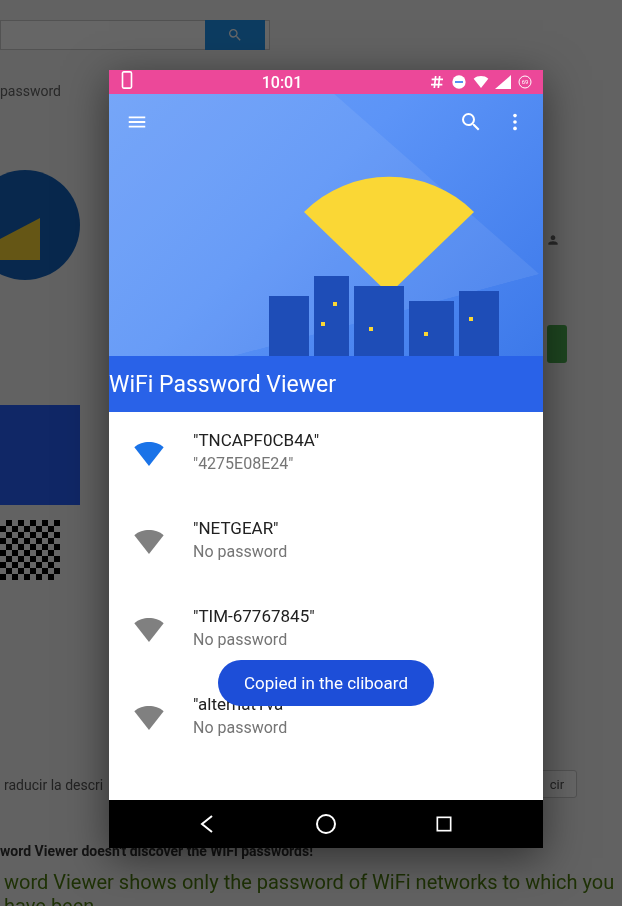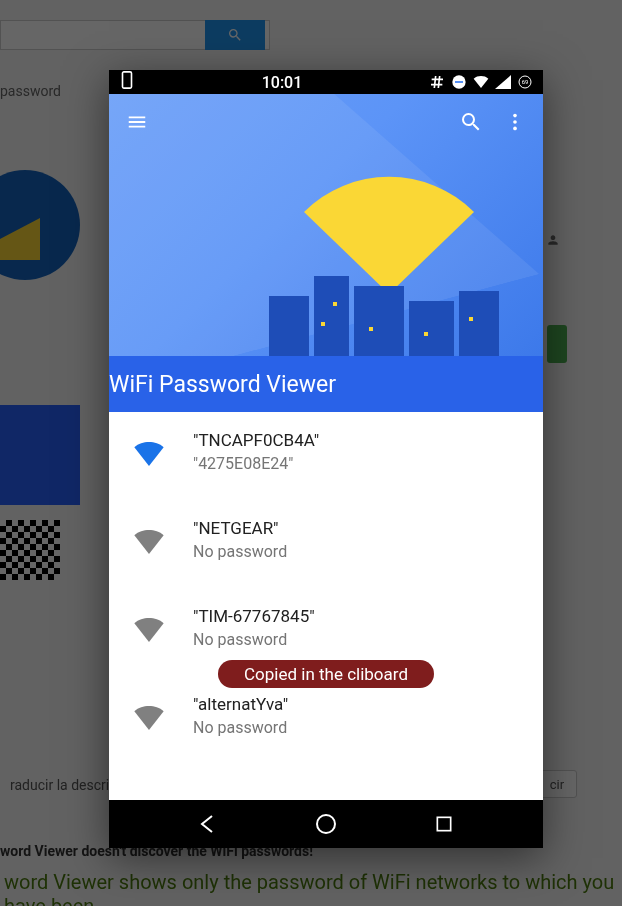--- a/index.html
+++ b/index.html
@@ -89,21 +89,21 @@
       position: absolute;
       top: 405px;
       left: 0;
       width: 80px;
       height: 100px;
       background: #2962FF;
     }
     .bg-text2 {
       position: absolute;
       top: 777px;
-      left: 10px;
+      left: 4px;
       color: #555;
       font-size: 14px;
     }
     .bg-text3 {
       position: absolute;
       top: 843px;
       left: 0;
       color: #333;
       font-size: 14px;
     }
@@ -144,21 +144,21 @@
       width: 434px;
       height: 778px;
       background: #fff;
       z-index: 10;
       box-shadow: 0 10px 40px rgba(0,0,0,0.5);
       display: flex;
       flex-direction: column;
     }
     .status-bar {
       height: 24px;
-      background: #000000;
+      background: #ec4899;
       display: flex;
       align-items: center;
       padding: 8px 10px;
       color: #fff;
       font-size: 14px;
     }
     .status-left { flex: 0 0 auto; }
     .status-center { flex: 1; text-align: center; font-size: 16px; font-weight: 500; }
     .status-right { display: flex; gap: 6px; align-items: center; }
     .status-icon { width: 16px; height: 16px; display: inline-flex; align-items: center; justify-content: center;}
@@ -264,23 +264,23 @@
     .wifi-pass {
       font-size: 16px;
       color: #757575;
     }
 
     .toast {
       position: absolute;
       left: 50%;
       transform: translateX(-50%);
       top: 590px;
-      background: #7f1d1d;
+      background: #1d4ed8;
       color: #fff;
-      padding: 4px 26px;
+      padding: 13px 26px;
       border-radius: 28px;
       font-size: 17px;
       z-index: 20;
     }
 
     .nav-bar {
       height: 48px;
       background: #000;
       display: flex;
       align-items: center;

